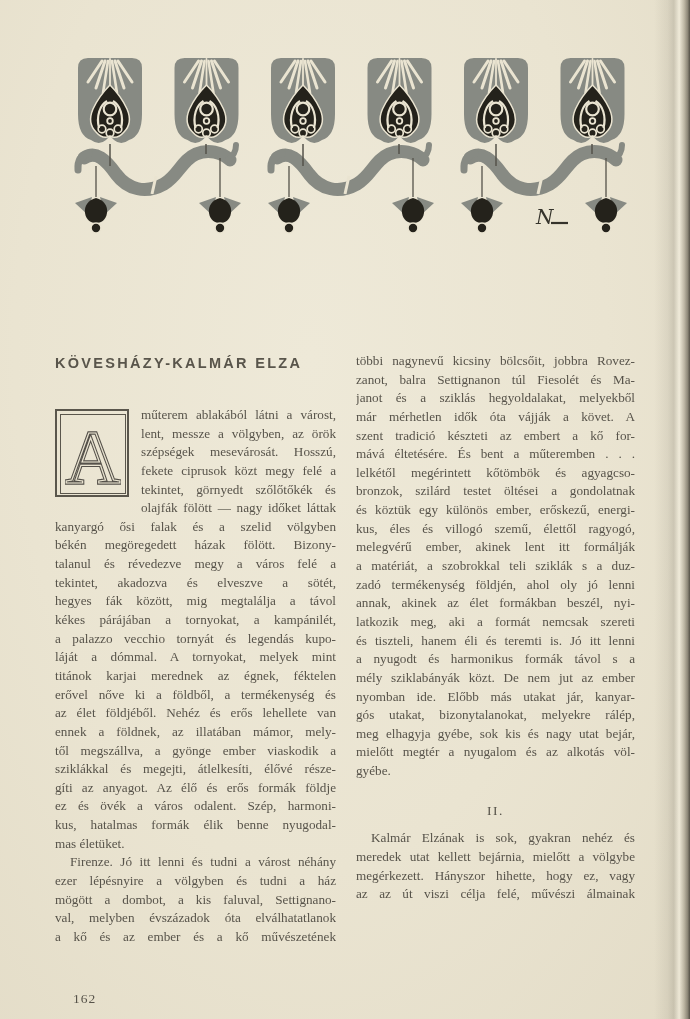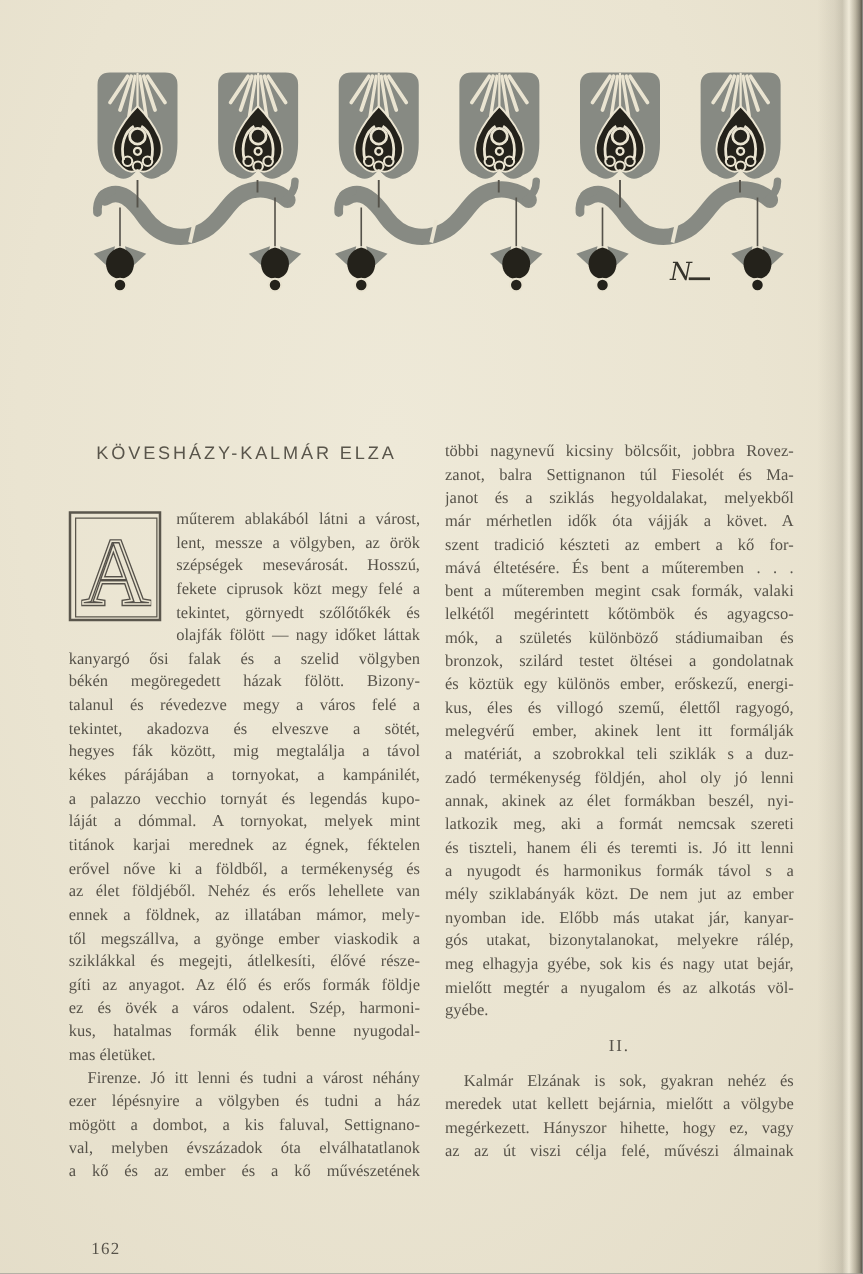--- a/index.html
+++ b/index.html
@@ -4,32 +4,32 @@
 <style>
   html,body { margin:0; padding:0; background:#777; }
   .page {
     position:relative; width:690px; height:1019px; overflow:hidden;
     background: radial-gradient(ellipse at 45% 35%, #eee9d8 0%, #eae4d1 55%, #e3dcc7 100%);
     font-family:"Liberation Serif", serif; color:#57534a;
   }
   .ornament { position:absolute; left:68px; top:46px; width:578px; height:202px; }
   .title {
     position:absolute; left:55px; top:355px;
-    font-family:"Liberation Sans", sans-serif; font-size:14.5px; font-weight:400;
-    letter-spacing:2.3px; color:#59554b; white-space:nowrap;margin-left:22px;
+    font-family:"Liberation Sans", sans-serif; font-size:14.5px; font-weight:700;
+    letter-spacing:2.3px; color:#59554b; white-space:nowrap;
   }
   .col { position:absolute; font-size:13.2px; line-height:18.65px; text-align:justify; }
   .col-left  { left:55px;  top:406px; width:281px; }
   .col-right { left:356px; top:352px; width:279px; }
   .line { text-align:justify; text-align-last:justify; height:18.65px; overflow:hidden; }
   .line.end { text-align-last:left; }
   .line.ind { text-indent:15px;font-family:Liberation Serif, serif; }
   .heading {
     text-align:center; text-align-last:center; letter-spacing:1.5px;
-    margin:10px 0 9px 0; font-size:13.5px; height:18.65px;
+    margin:21px 0 9px 0; font-size:13.5px; height:18.65px;
   }
   .dropcap {
     float:left; width:64px; height:78px; box-sizing:content-box;
     border:2.2px solid #5a564c; padding:3px; margin:3px 12px 6px 0;
     background:transparent;
   }
   .dropcap .inner {
     width:100%; height:100%; border:1.4px solid #5a564c;
     display:flex; align-items:center; justify-content:center;
   }
@@ -161,23 +161,21 @@
     </div>
 
   <div class="col col-right">
     <div id="rc-before">
         <div class="line">többi nagynevű kicsiny bölcsőit, jobbra Rovez-</div>
         <div class="line">zanot, balra Settignanon túl Fiesolét és Ma-</div>
         <div class="line">janot és a sziklás hegyoldalakat, melyekből</div>
         <div class="line">már mérhetlen idők óta vájják a követ. A</div>
         <div class="line">szent tradició készteti az embert a kő for-</div>
         <div class="line">mává éltetésére. És bent a műteremben . . .</div>
-        <div class="line">bent a műteremben megint csak formák, valaki</div>
         <div class="line">lelkétől megérintett kőtömbök és agyagcso-</div>
-        <div class="line">mók, a születés különböző stádiumaiban és</div>
         <div class="line">bronzok, szilárd testet öltései a gondolatnak</div>
         <div class="line">és köztük egy különös ember, erőskezű, energi-</div>
         <div class="line">kus, éles és villogó szemű, élettől ragyogó,</div>
         <div class="line">melegvérű ember, akinek lent itt formálják</div>
         <div class="line">a matériát, a szobrokkal teli sziklák s a duz-</div>
         <div class="line">zadó termékenység földjén, ahol oly jó lenni</div>
         <div class="line">annak, akinek az élet formákban beszél, nyi-</div>
         <div class="line">latkozik meg, aki a formát nemcsak szereti</div>
         <div class="line">és tiszteli, hanem éli és teremti is. Jó itt lenni</div>
         <div class="line">a nyugodt és harmonikus formák távol s a</div>

